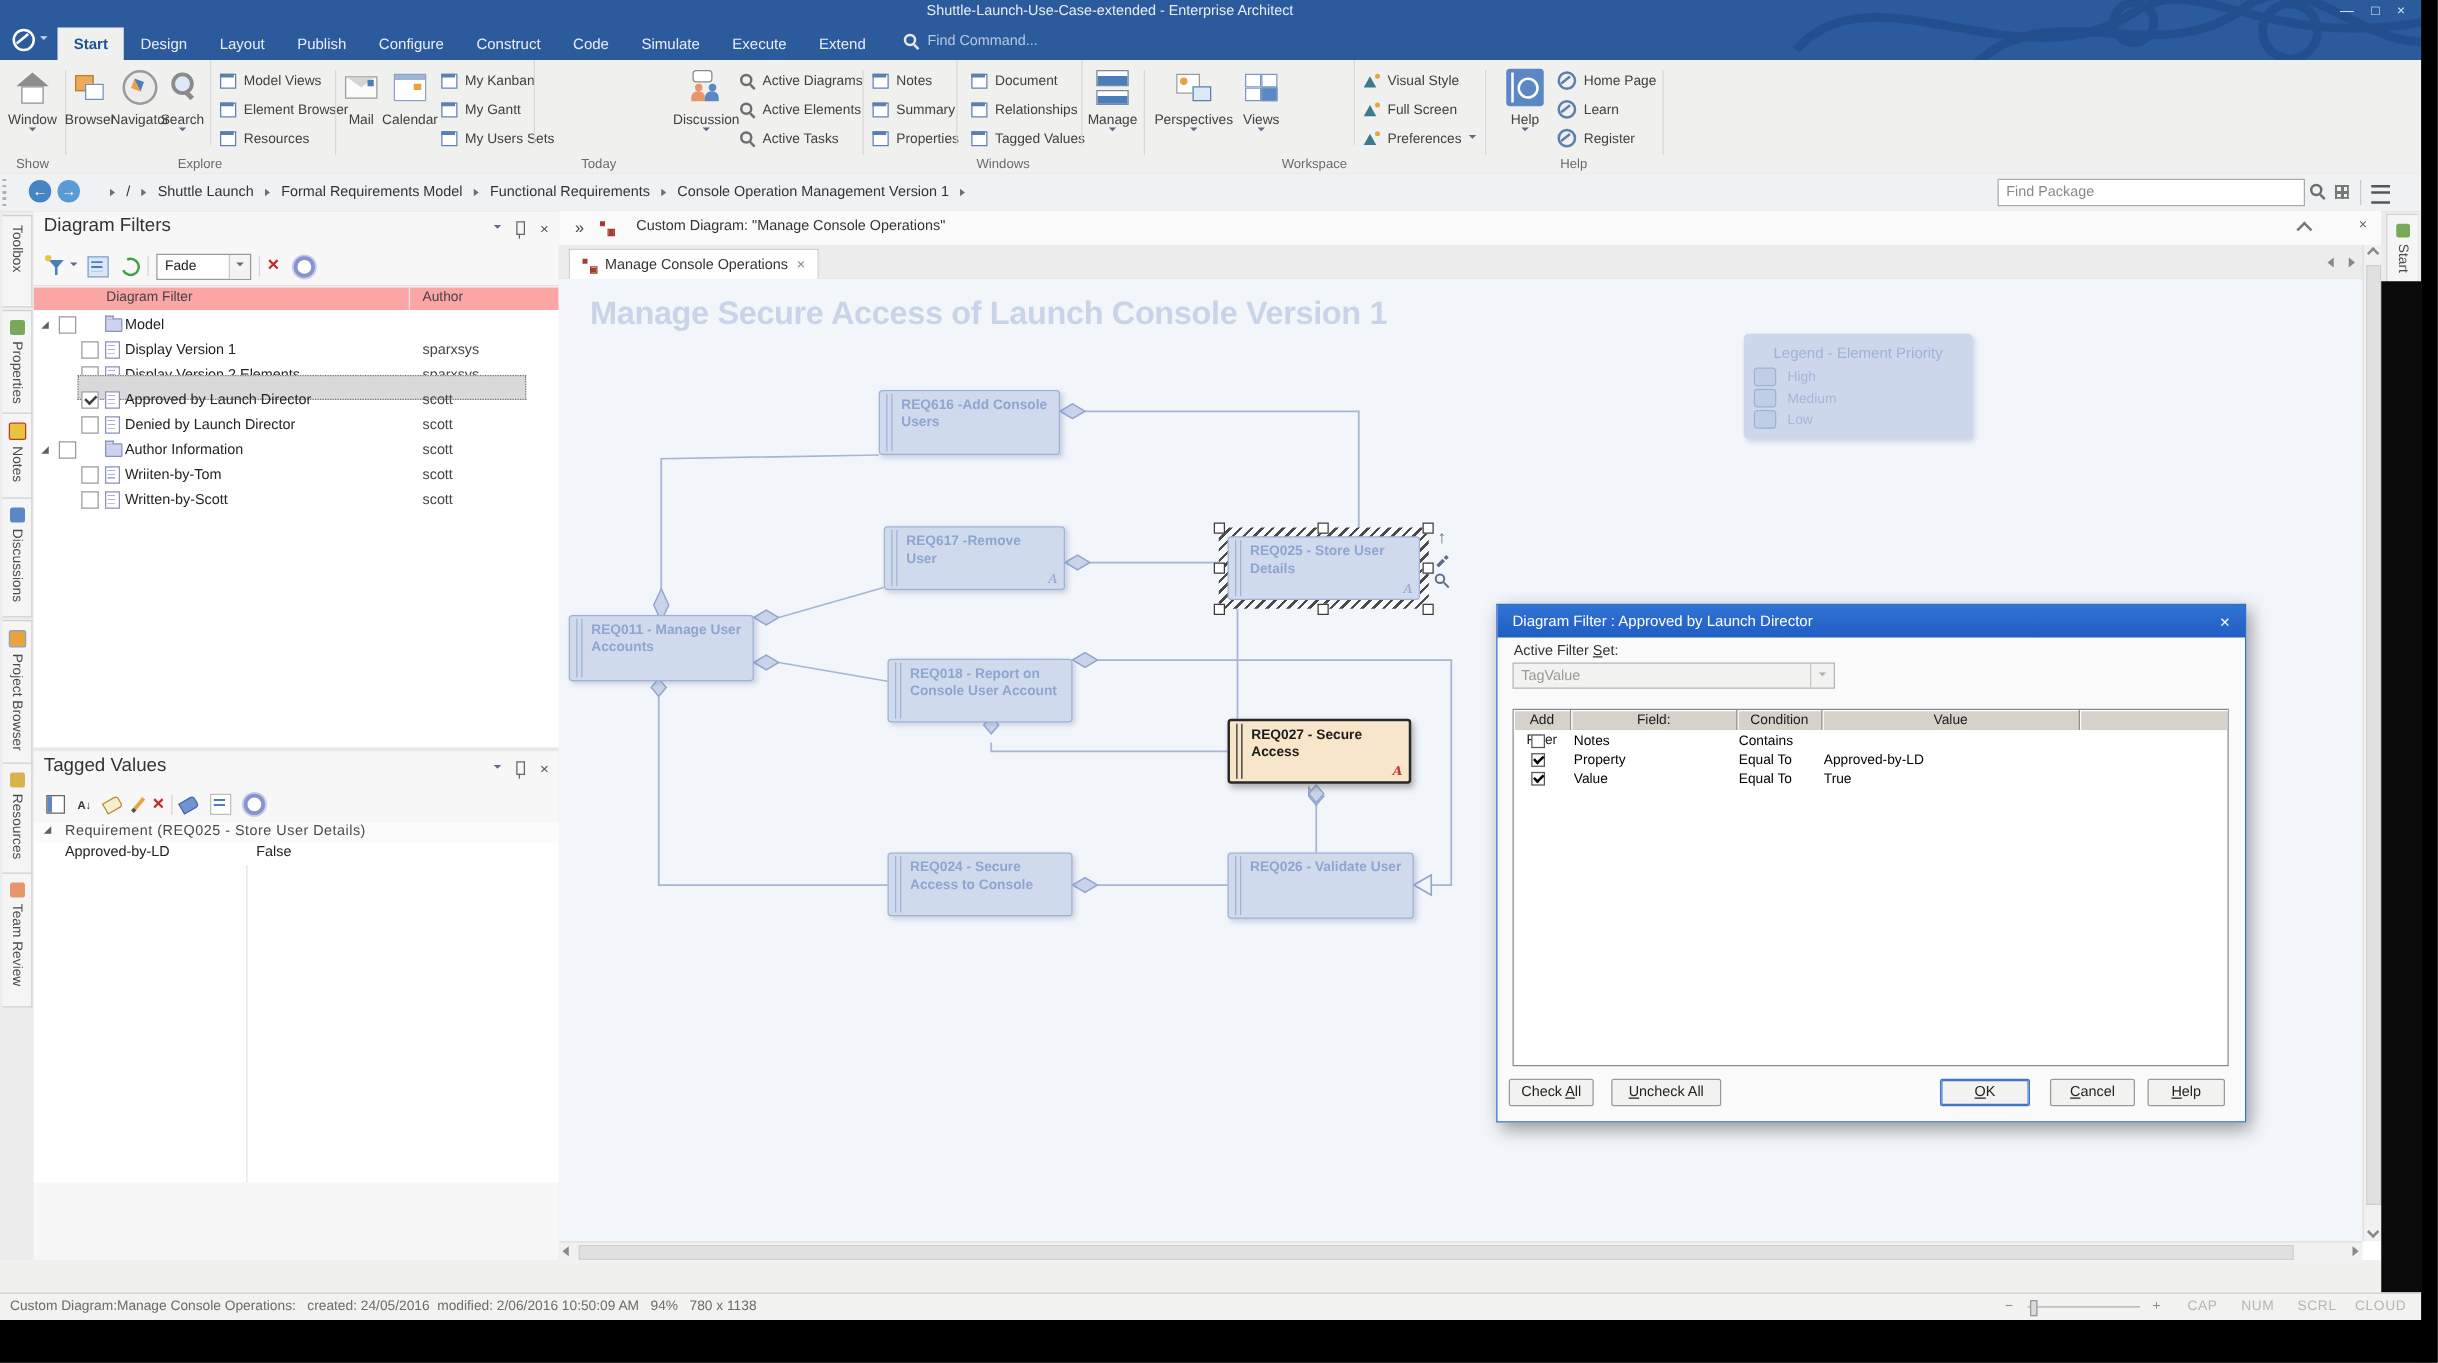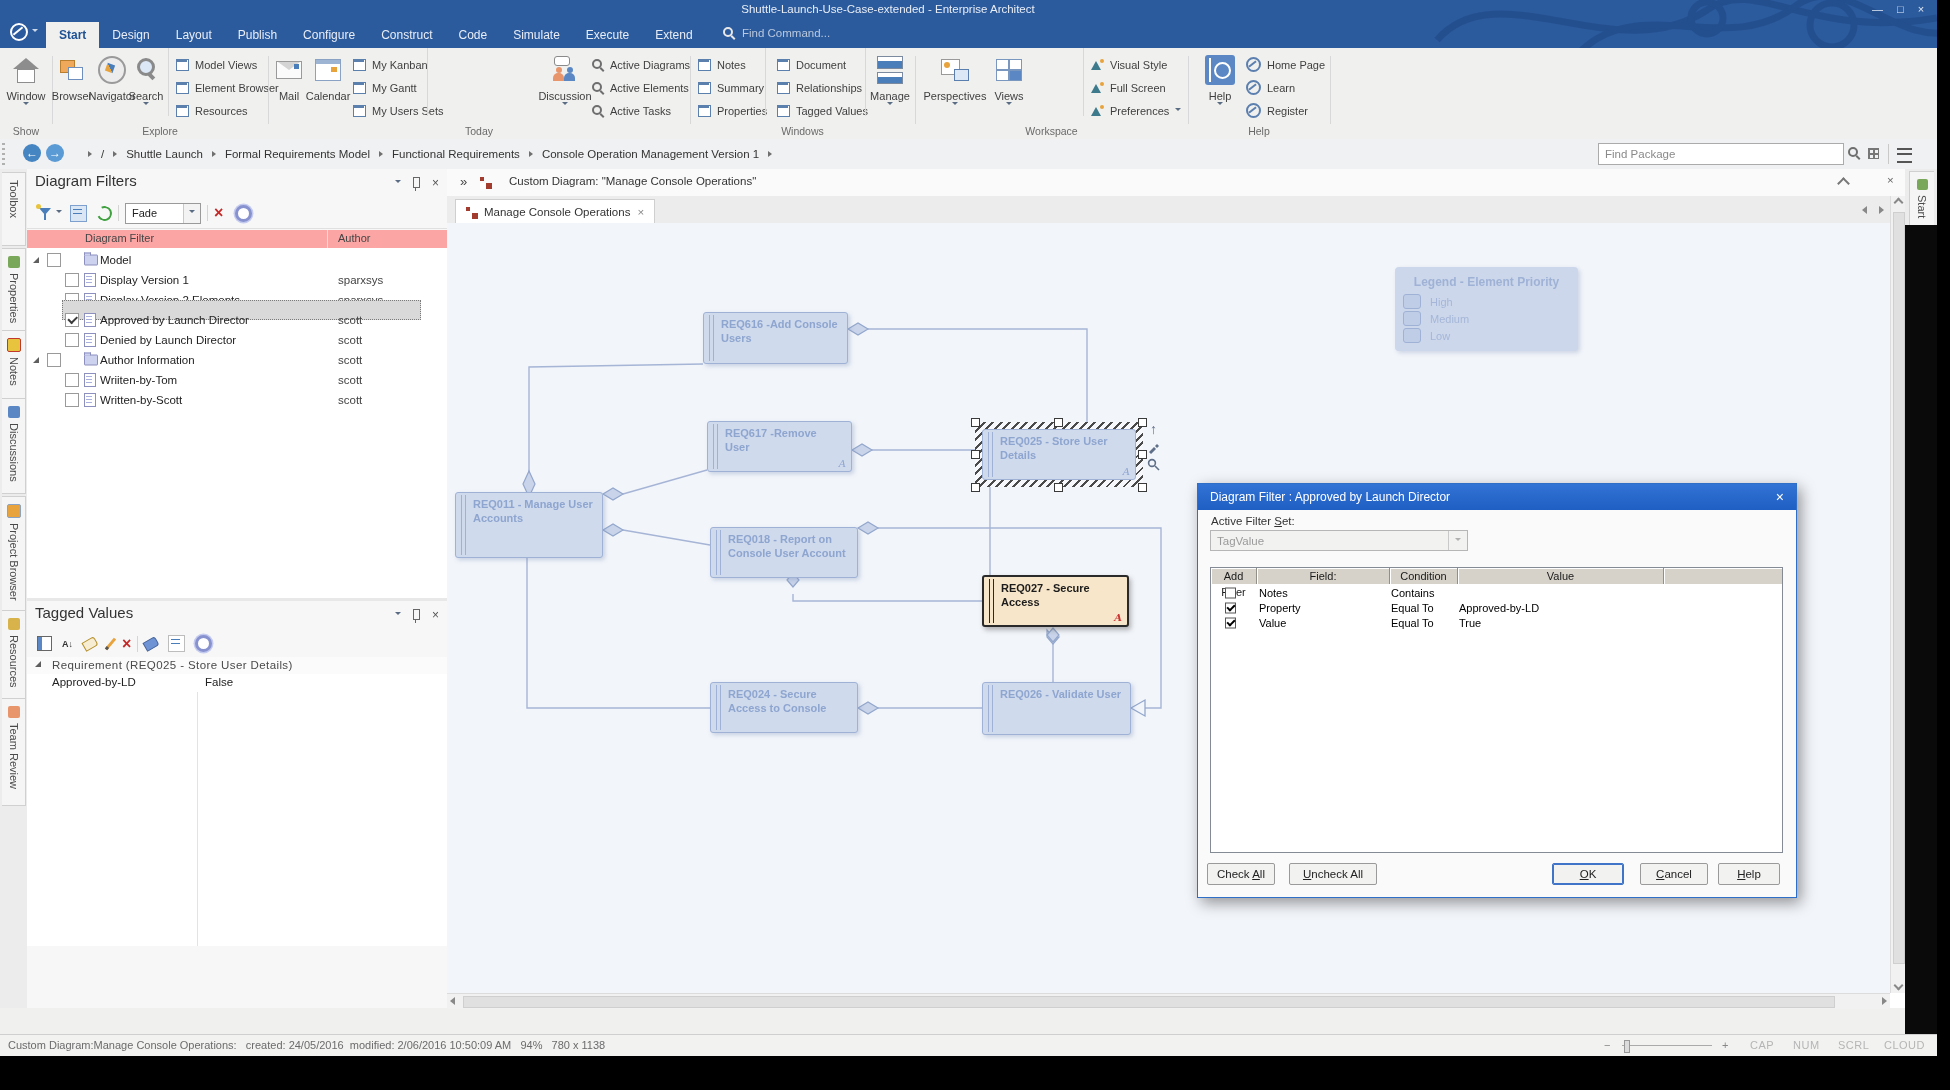--- a/index.html
+++ b/index.html
@@ -161,21 +161,21 @@
   .ctitle{position:absolute;left:25px;top:12px;font-size:26px;font-weight:bold;color:#c9d4e9;letter-spacing:-.3px;}
   .req{position:absolute;background:#cfdaed;border:1.5px solid #9fb2d6;border-radius:3px;color:#8ea5cf;font-weight:bold;font-size:11px;line-height:13.5px;padding:5px 8px 0 17px;box-shadow:2px 2px 4px rgba(120,140,180,.35);box-sizing:border-box;}
   .req .dbl{position:absolute;left:5px;top:2px;bottom:2px;width:3px;border-left:1px solid #9fb2d6;border-right:1px solid #9fb2d6;}
   .req .badge{position:absolute;right:5px;bottom:1px;font-style:italic;font-size:10px;font-family:"DejaVu Serif",serif;font-weight:normal;}
   .req.hl{background:#f7e6c9;border:2px solid #2a2a2a;color:#1c1c1c;box-shadow:2px 3px 5px rgba(90,90,90,.45);}
   .req.hl .dbl{border-color:#2a2a2a;}
   .req.hl .badge{color:#cc3333;font-weight:bold;}
   .selframe{position:absolute;background:repeating-linear-gradient(135deg,#4a4a4a 0 2px,#f6f8fb 2px 6px);}
   .handle{position:absolute;width:9px;height:9px;background:#fff;border:1.5px solid #3a3a3a;box-sizing:border-box;}
   .legend{position:absolute;background:#ccd7eb;border-radius:4px;box-shadow:2px 2px 4px rgba(120,140,180,.3);}
-  .legend .lt{position:absolute;left:0;right:0;top:8px;text-align:center;font-size:12px;font-weight:bold;color:#9fb2d6;}
+  .legend .lt{position:absolute;left:0;right:0;top:8px;text-align:center;font-size:12px;font-weight:normal;color:#9fb2d6;}
   .litem{position:absolute;left:8px;display:flex;align-items:center;gap:9px;font-size:11px;color:#a5b6d8;}
   .lsw{width:16px;height:13px;background:#c0cde6;border:1px solid #9fb2d6;border-radius:3px;}
   .qicons{position:absolute;display:flex;flex-direction:column;gap:4px;align-items:center;color:#5f6f88;}
   .scrollh{position:absolute;left:0;top:824px;width:1443px;height:15px;background:#f1f1f1;border-top:1px solid #dcdcdc;}
   .scrollv{position:absolute;left:1443px;top:27px;width:15px;height:797px;background:#f1f1f1;border-left:1px solid #dcdcdc;}
   .thumb{position:absolute;background:#e0e0e0;border:1px solid #cfcfcf;}
   .sarrow{position:absolute;color:#8a8a8a;font-size:9px;}
 
   
   .dialog{position:absolute;left:1197px;top:483px;width:600px;height:415px;background:#fafafa;border:1px solid #2f6fc8;box-shadow:4px 5px 14px rgba(0,0,0,.4);box-sizing:border-box;}
@@ -673,20 +673,21 @@
       </div>
       <span class="abs" style="left:1415px;top:10px">
             <span class="tri-l" style="display:block"></span>
           </span>
       <span class="abs" style="left:1432px;top:10px">
             <span class="tri-r" style="display:block"></span>
           </span>
     </div>
 
     <div class="canvas">
+      <div class="ctitle">Manage Secure Access of Launch Console Version 1</div>
 
       <svg class="abs" style="left:0;top:0" width="1443" height="770">
         <g fill="none" stroke="#a6b5d6" stroke-width="1.4">
           <path d="M82,254 L82,144 L256,141"></path>
           <path d="M176,271 L260,247"></path>
           <path d="M176,307 L263,322"></path>
           <path d="M80,334 L80,485 L263,485"></path>
           <path d="M421,106 L640,106 L640,199"></path>
           <path d="M425,227 L528,227"></path>
           <path d="M543,264 L543,352"></path>
@@ -729,21 +730,21 @@
 
       <div class="req" style="left:256px;top:89px;width:145px;height:52px">
         <span class="dbl"></span>
         <span>REQ616 -Add Console Users</span>
       </div>
       <div class="req" style="left:260px;top:198px;width:145px;height:51px">
         <span class="dbl"></span>
         <span>REQ617 -Remove User</span>
         <span class="badge">A</span>
       </div>
-      <div class="req" style="left:8px;top:269px;width:148px;height:66px">
+      <div class="req" style="left:8px;top:269px;width:148px;height:53px">
         <span class="dbl"></span>
         <span>REQ011 - Manage User Accounts</span>
       </div>
       <div class="req" style="left:263px;top:304px;width:148px;height:51px">
         <span class="dbl"></span>
         <span>REQ018 - Report on Console User Account</span>
       </div>
       <div class="req hl" style="left:535px;top:352px;width:147px;height:52px">
         <span class="dbl"></span>
         <span>REQ027 - Secure Access</span>

